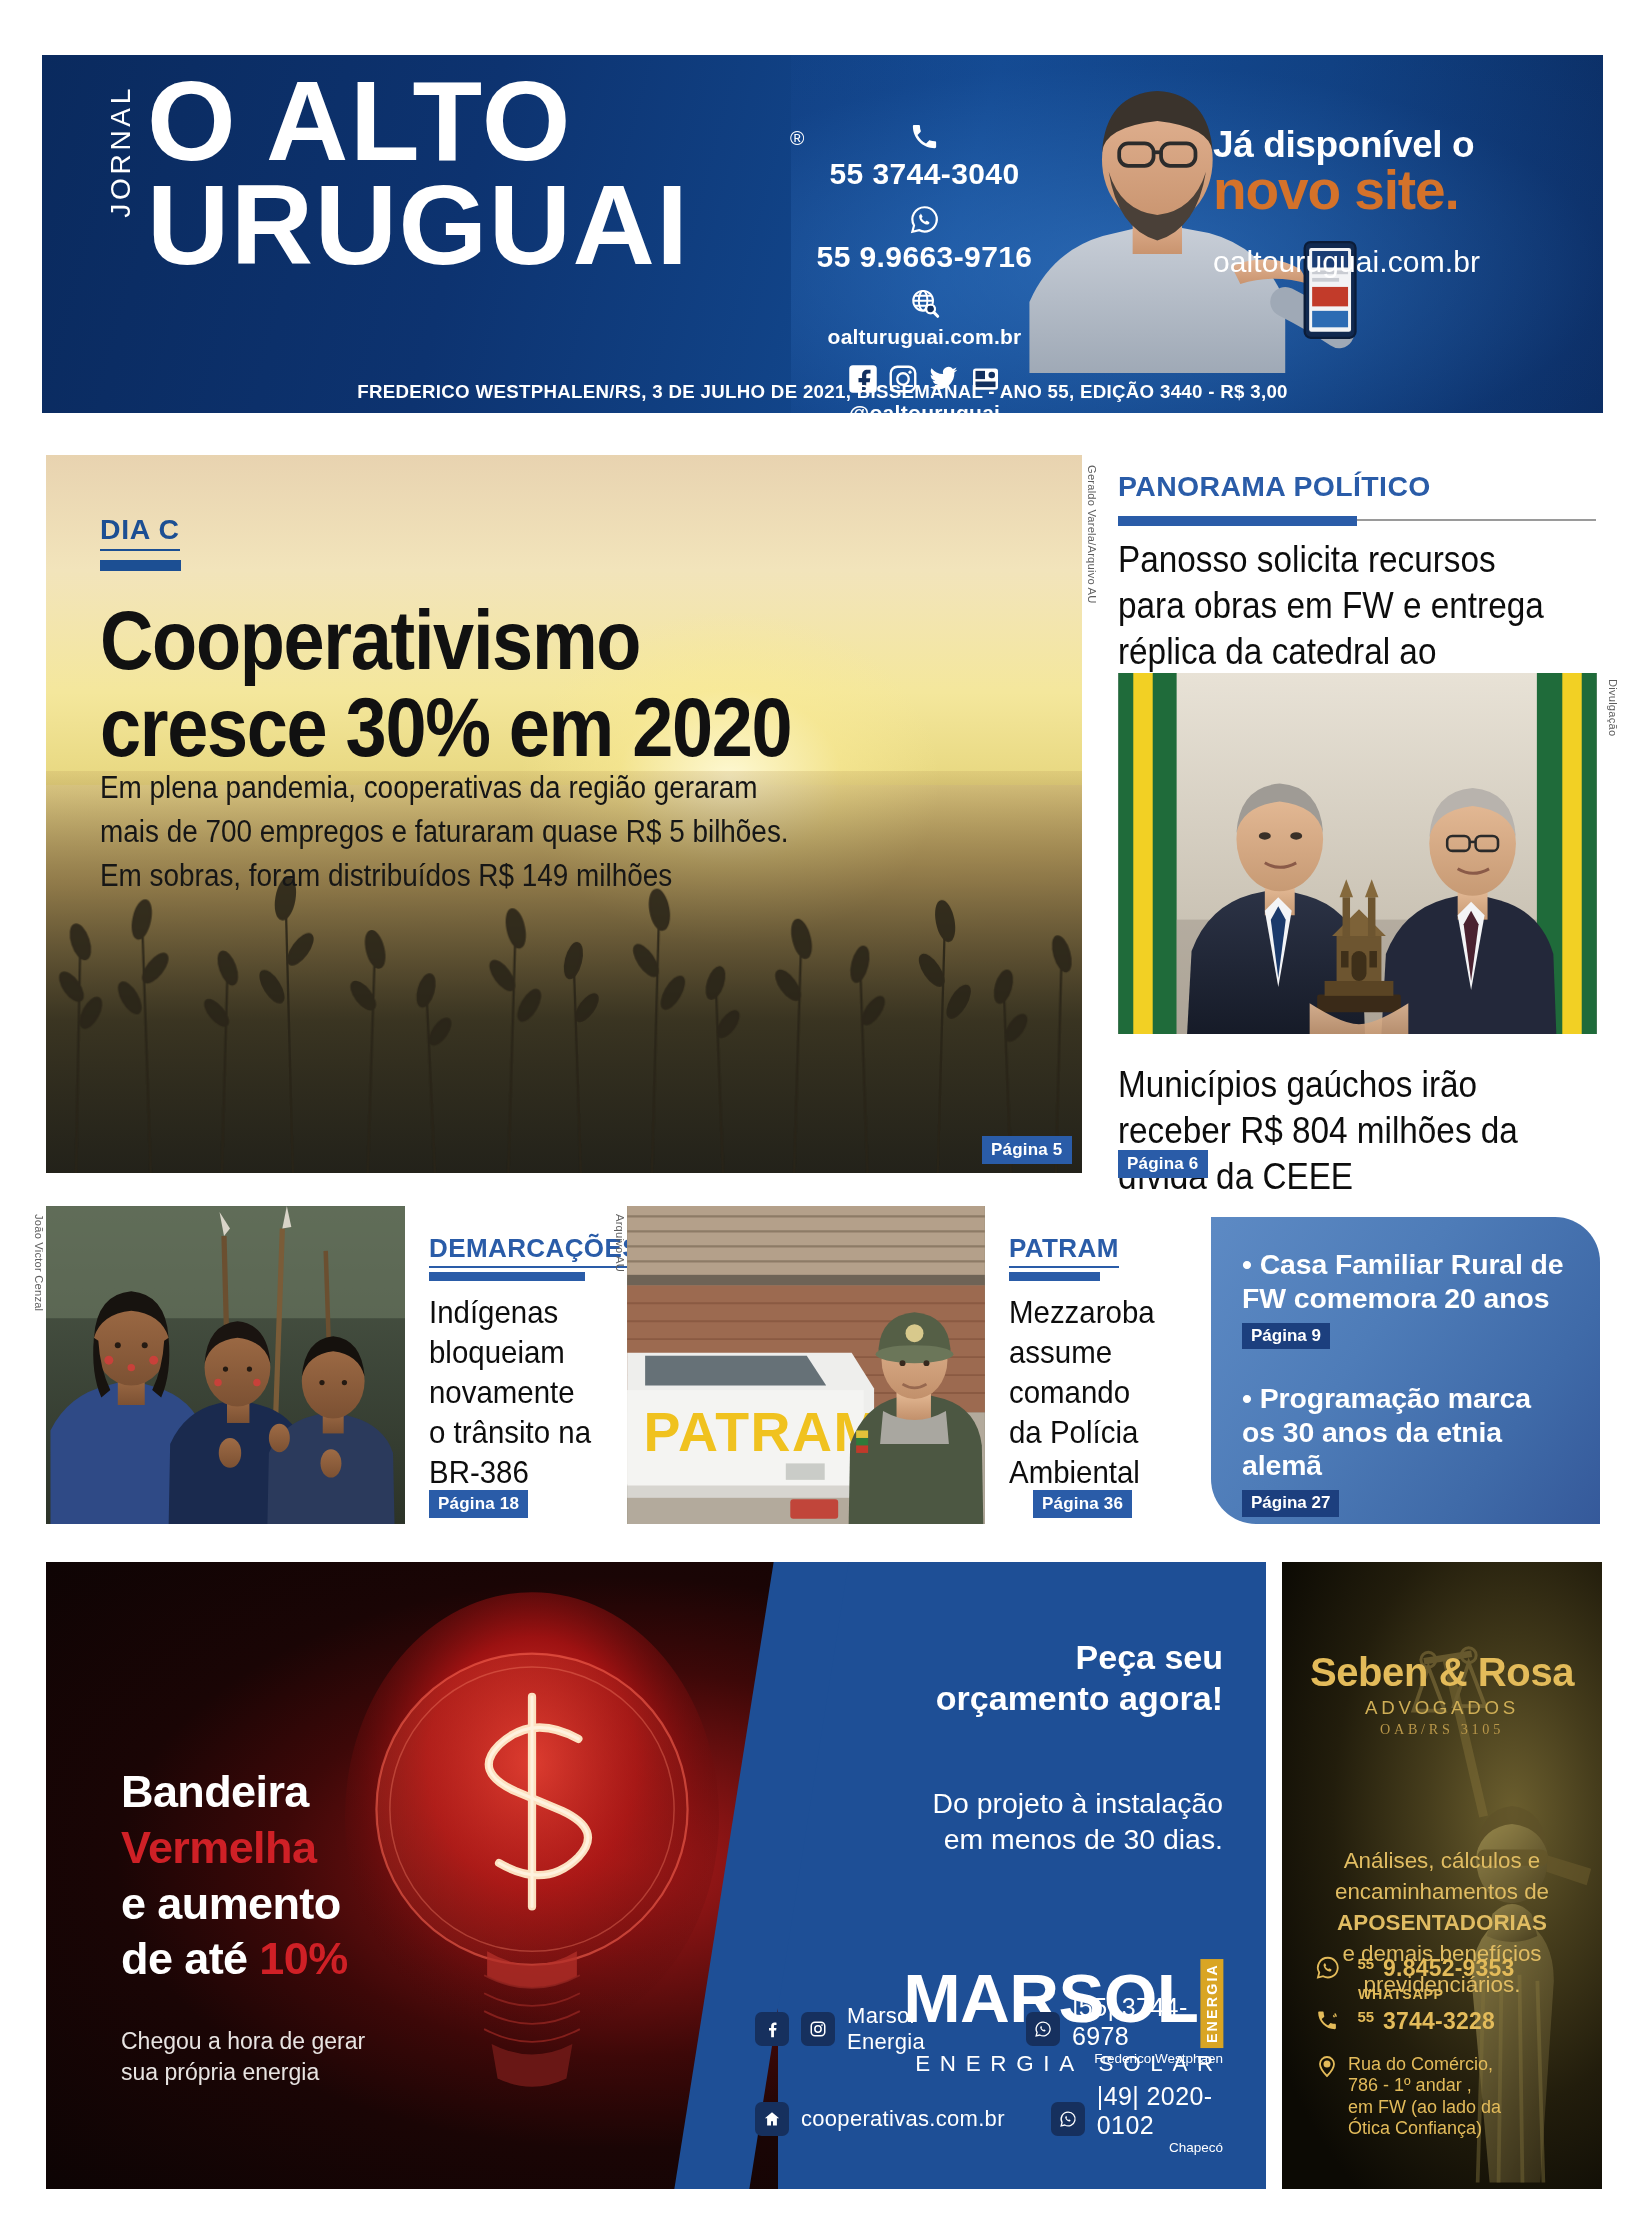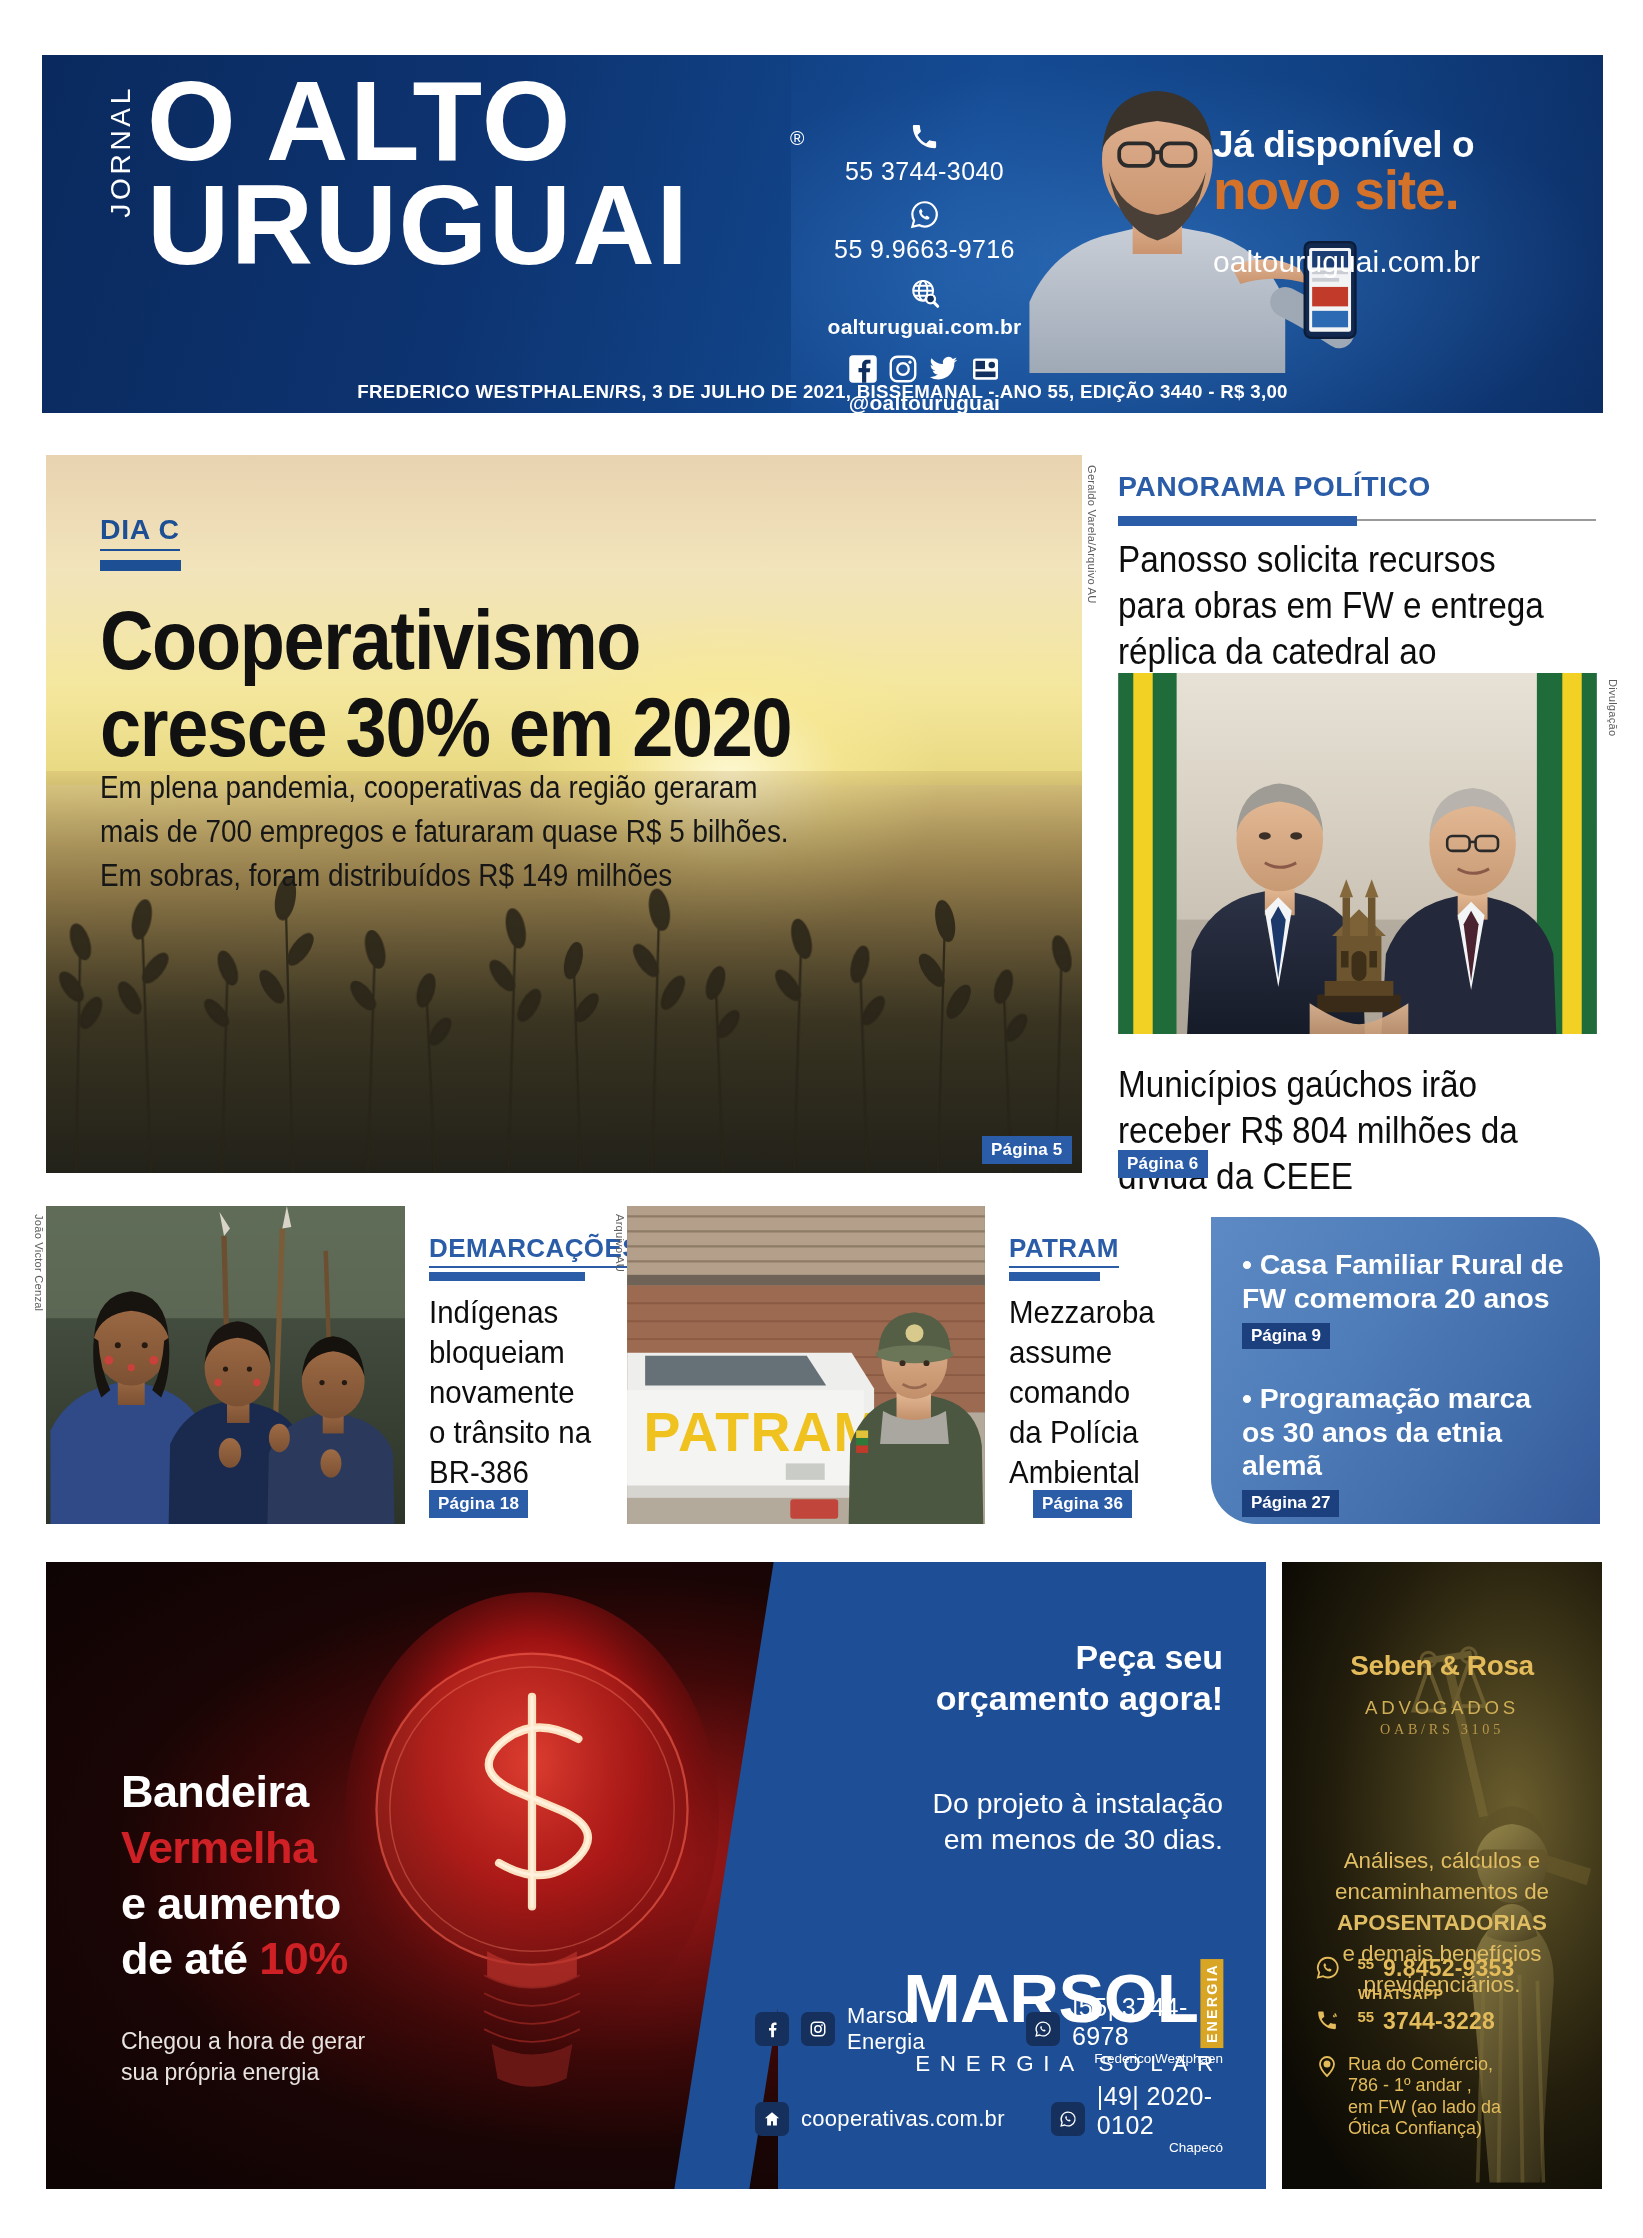--- a/index.html
+++ b/index.html
@@ -39,21 +39,21 @@
     position: absolute; left: 748px; top: 72px;
     color: #fff; font-size: 19.5px;
   }
 
   .contact-col {
     position: absolute; left: 774px; top: 66px; width: 217px;
     text-align: center; color: #fff;
   }
   .cc-ico { display: block; margin: 0 auto 1.5px; }
   .cc-txt {
-    font-size: 25px; font-weight: 400; letter-spacing: 0.4px;
+    font-size: 30px; font-weight: 700; letter-spacing: 0.4px;
     margin-bottom: 13.5px; white-space: nowrap;
   }
   .cc-site { font-size: 21px; font-weight: 700; letter-spacing: 0.2px; }
   .soc-row {
     display: flex; gap: 9.7px; justify-content: center;
     align-items: center; margin-top: 15px;
   }
   .soc-handle {
     font-size: 21px; font-weight: 700; margin-top: 4.5px; letter-spacing: 0.3px;
   }
@@ -276,21 +276,21 @@
     position: absolute; left: 1282px; top: 1562px; width: 320px; height: 627px;
     overflow: hidden;
     background: radial-gradient(ellipse at 72% 40%, #6b5e2e 0%, #463d1c 26%, #221d0c 55%, #0c0a04 85%);
   }
   .sb-statue {
     position: absolute; right: -22.4px; top: 30px; width: 224px; height: 591px;
     opacity: .55;
   }
   .sb-title {
     position: absolute; left: 0; right: 0; top: 88px; text-align: center;
-    color: #e3bb5a; font-size: 28px; font-weight: 700; letter-spacing: -0.4px;
+    color: #e3bb5a; font-size: 40px; font-weight: 700; letter-spacing: -0.4px;
   }
   .sb-sub1 {
     position: absolute; left: 0; right: 0; top: 135px; text-align: center;
     color: #cfae56; font-size: 18.7px; letter-spacing: 3.7px;
   }
   .sb-sub2 {
     position: absolute; left: 0; right: 0; top: 159px; text-align: center;
     color: #b9974a; font-size: 14.2px; letter-spacing: 3.7px; font-family: Liberation Serif, serif;
   }
   .sb-body {

